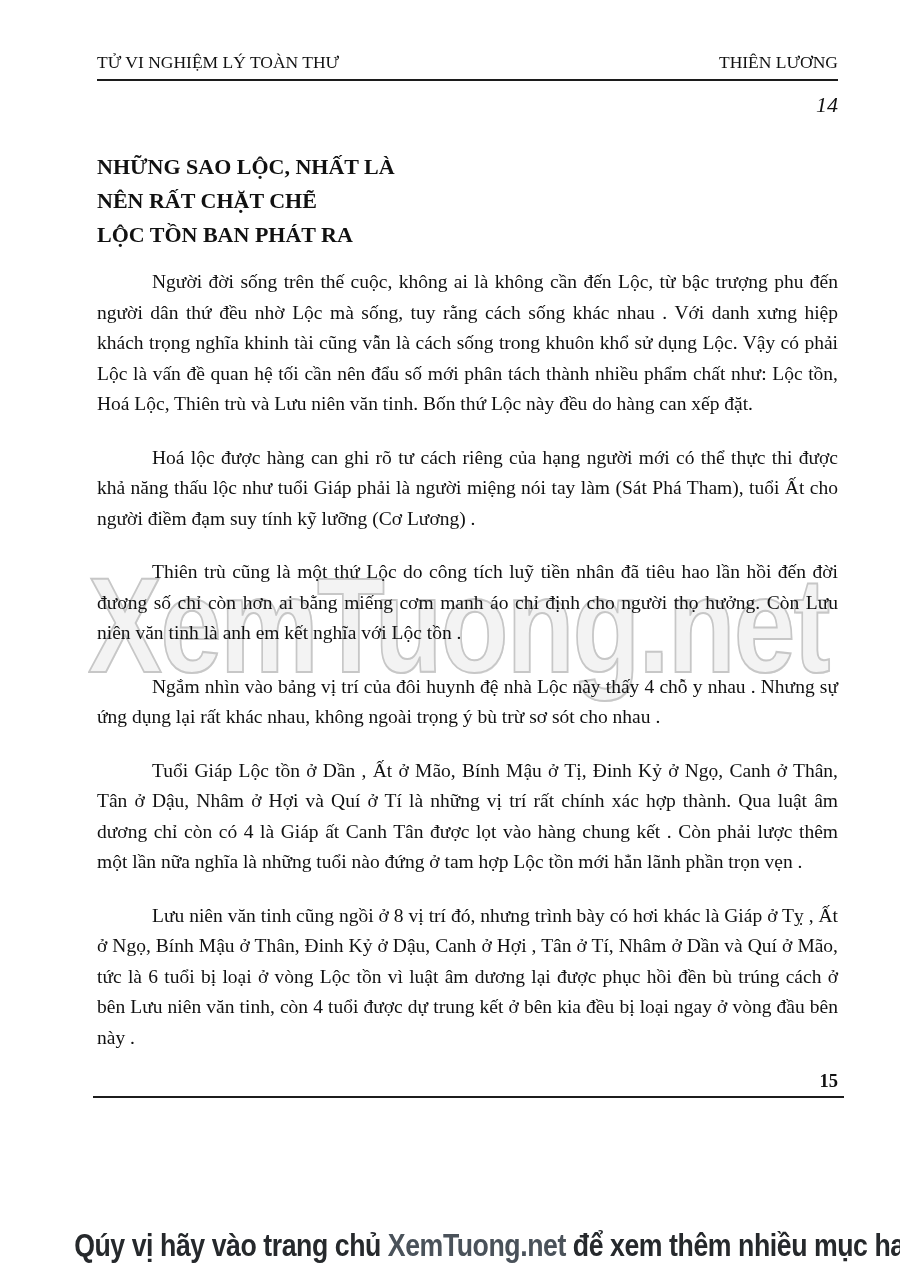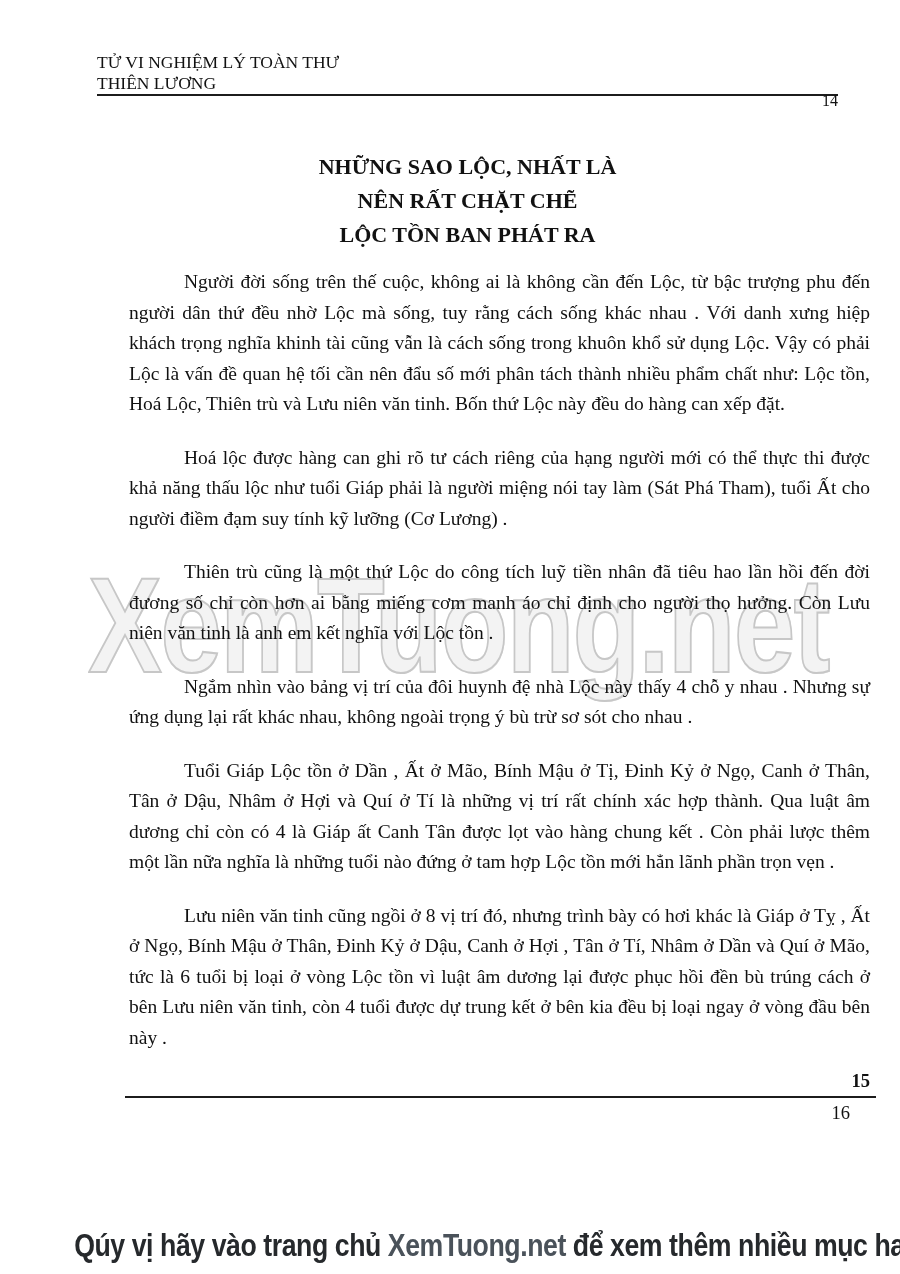--- a/index.html
+++ b/index.html
@@ -35,45 +35,44 @@
   .running-header {
     position: absolute;
     left: 97px;
     right: 62px;
     top: 52px;
     display: flex;
     justify-content: space-between;
     align-items: baseline;
     font-size: 17.5px;
     border-bottom: 2px solid #1c1c1c;
-    flex-direction: column;
+    padding-bottom: 6px;
   }
   .pagenum-top {
     position: absolute;
     right: 62px;
     top: 92px;
-    font-size: 16px;
+    font-size: 22px;
     text-align: right;
+    font-style: italic;
   }
   .doc-title {
     position: absolute;
     left: 97px;
     width: 741px;
     top: 150px;
-    text-align: center;
     font-weight: bold;
     font-size: 22px;
     line-height: 34px;
   }
   .content {
     position: absolute;
     left: 97px;
     top: 267px;
     width: 741px;
-    margin-left: 32px;
   }
   .content p {
     font-size: 19.5px;
     line-height: 30.5px;
     text-align: justify;
     text-indent: 55px;
     margin: 0 0 23px 0;
   }
   .pagenum-mid {
     text-align: right;
@@ -139,21 +138,20 @@
 
     <div class="content">
       <p>Người đời sống trên thế cuộc, không ai là không cần đến Lộc, từ bậc trượng phu đến người dân thứ đều nhờ Lộc mà sống, tuy rằng cách sống khác nhau . Với danh xưng hiệp khách trọng nghĩa khinh tài cũng vẫn là cách sống trong khuôn khổ sử dụng Lộc. Vậy có phải Lộc là vấn đề quan hệ tối cần nên đẩu số mới phân tách thành nhiều phẩm chất như: Lộc tồn, Hoá Lộc, Thiên trù và Lưu niên văn tinh. Bốn thứ Lộc này đều do hàng can xếp đặt.</p>
       <p>Hoá lộc được hàng can ghi rõ tư cách riêng của hạng người mới có thể thực thi được khả năng thấu lộc như tuổi Giáp phải là người miệng nói tay làm (Sát Phá Tham), tuổi Ất cho người điềm đạm suy tính kỹ lưỡng (Cơ Lương) .</p>
       <p>Thiên trù cũng là một thứ Lộc do công tích luỹ tiền nhân đã tiêu hao lần hồi đến đời đương số chỉ còn hơn ai bằng miếng cơm manh áo chỉ định cho người thọ hưởng. Còn Lưu niên văn tinh là anh em kết nghĩa với Lộc tồn .</p>
       <p>Ngắm nhìn vào bảng vị trí của đôi huynh đệ nhà Lộc này thấy 4 chỗ y nhau . Nhưng sự ứng dụng lại rất khác nhau, không ngoài trọng ý bù trừ sơ sót cho nhau .</p>
       <p>Tuổi Giáp Lộc tồn ở Dần , Ất ở Mão, Bính Mậu ở Tị, Đinh Kỷ ở Ngọ, Canh ở Thân, Tân ở Dậu, Nhâm ở Hợi và Quí ở Tí là những vị trí rất chính xác hợp thành. Qua luật âm dương chỉ còn có 4 là Giáp ất Canh Tân được lọt vào hàng chung kết . Còn phải lược thêm một lần nữa nghĩa là những tuổi nào đứng ở tam hợp Lộc tồn mới hẳn lãnh phần trọn vẹn .</p>
       <p>Lưu niên văn tinh cũng ngồi ở 8 vị trí đó, nhưng trình bày có hơi khác là Giáp ở Tỵ , Ất ở Ngọ, Bính Mậu ở Thân, Đinh Kỷ ở Dậu, Canh ở Hợi , Tân ở Tí, Nhâm ở Dần và Quí ở Mão, tức là 6 tuổi bị loại ở vòng Lộc tồn vì luật âm dương lại được phục hồi đền bù trúng cách ở bên Lưu niên văn tinh, còn 4 tuổi được dự trung kết ở bên kia đều bị loại ngay ở vòng đầu bên này .</p>
       <div class="pagenum-mid">15</div>
       <hr class="divider">
-      <div class="pagenum-bottom">16</div>
     </div>
 
     <div class="footer-line">
       <span class="footer-inner"><span>Qúy vị hãy vào trang chủ </span><span class="footer-brand">XemTuong.net</span><span> để xem thêm nhiều mục hay khác</span></span>
     </div>
   </div>
 
 </div>
 
 </body></html>

